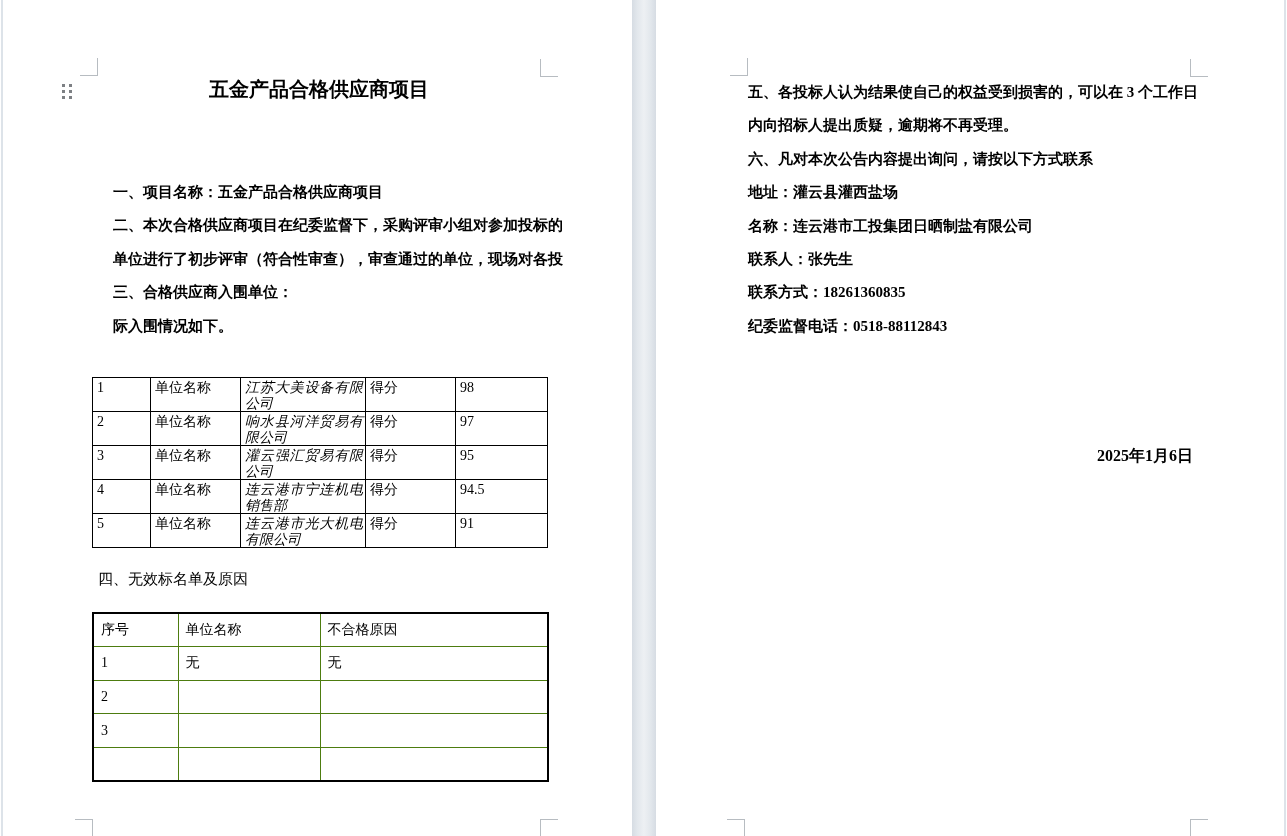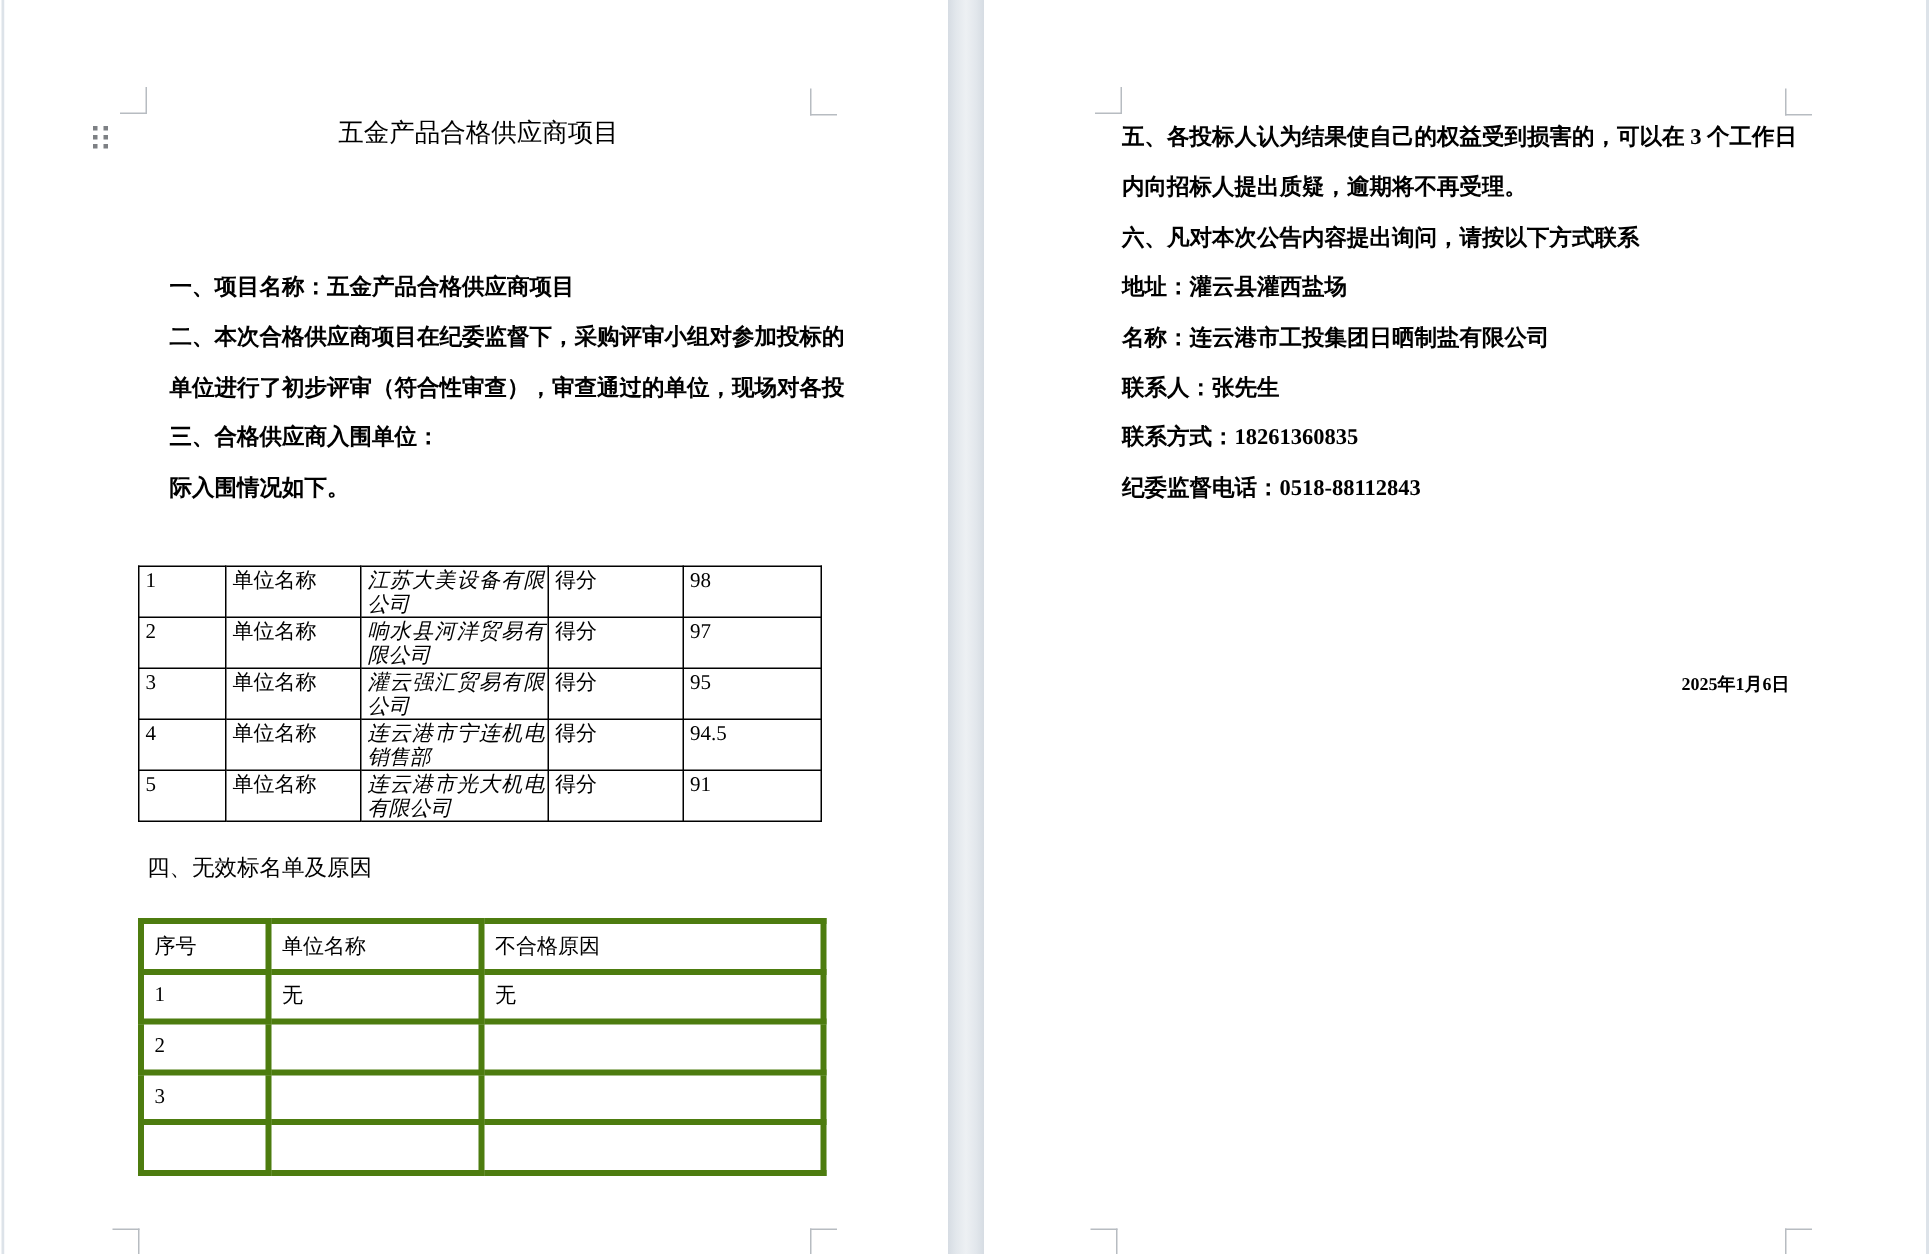--- a/index.html
+++ b/index.html
@@ -40,21 +40,21 @@
   .p2 .mark.br { left: 534px; top: 819px; }
 
   .drag-handle {
     position: absolute; left: 59px; top: 84px;
     display: grid; grid-template-columns: 3px 3px; grid-auto-rows: 3px;
     column-gap: 4px; row-gap: 3px; cursor: move;
   }
   .drag-handle i { background: #7d8084; width: 3px; height: 3px; }
 
   .title { position: absolute; left: 95px; width: 442px; text-align: center;
-           font-weight: normal; font-size: 17px; line-height: 26px; white-space: nowrap; }
+           font-weight: bold; font-size: 20px; line-height: 26px; white-space: nowrap; }
   .title.t1 { top: 76px; }
   .title.t2 { top: 112px; }
 
   .lines { position: absolute; font-weight: bold; }
   .p1 .lines { left: 110px; top: 176px; }
   .p2 .lines { left: 92px; top: 76px; }
   .lines .line { height: 33.4px; line-height: 33.4px; font-size: 15px; white-space: nowrap; }
 
   table { border-collapse: collapse; table-layout: fixed; position: absolute; }
   .shortlist { left: 89px; top: 377px; width: 455px; }
@@ -63,28 +63,28 @@
     font-size: 14px; line-height: 15.5px; padding: 2px 2px 0 4px;
     overflow: hidden;
   }
   .shortlist tr { height: 33.4px; }
   .shortlist td.company { text-align: justify; text-justify: inter-ideograph; font-style: italic; }
 
   .sec4 { position: absolute; left: 95px; top: 563px; height: 33.4px; line-height: 33.4px; font-size: 15px; white-space: nowrap; }
 
   .invalid { left: 89px; top: 612px; width: 455px; border: 2px solid #000; }
   .invalid th, .invalid td {
-    border: 4px solid #4d7c0f; font-size: 14px; font-weight: normal; text-align: left;
+    border: 1px solid #4d7c0f; font-size: 14px; font-weight: normal; text-align: left;
     vertical-align: middle; padding: 0 2px 0 7px; overflow: hidden;
   }
   .invalid tr { height: 33.6px; }
 
   .doc-date {
     position: absolute; left: 92px; top: 441px; width: 445px;
-    text-align: right; font-weight: bold; font-size: 12px; line-height: 30px; white-space: nowrap;
+    text-align: right; font-weight: bold; font-size: 16px; line-height: 30px; white-space: nowrap;
   }
 </style>
 </head>
 <body>
 
 <div class="screen">
   <div class="edge-strip left"></div>
 
   <div class="page p1">
     <div class="mark tl"></div>

